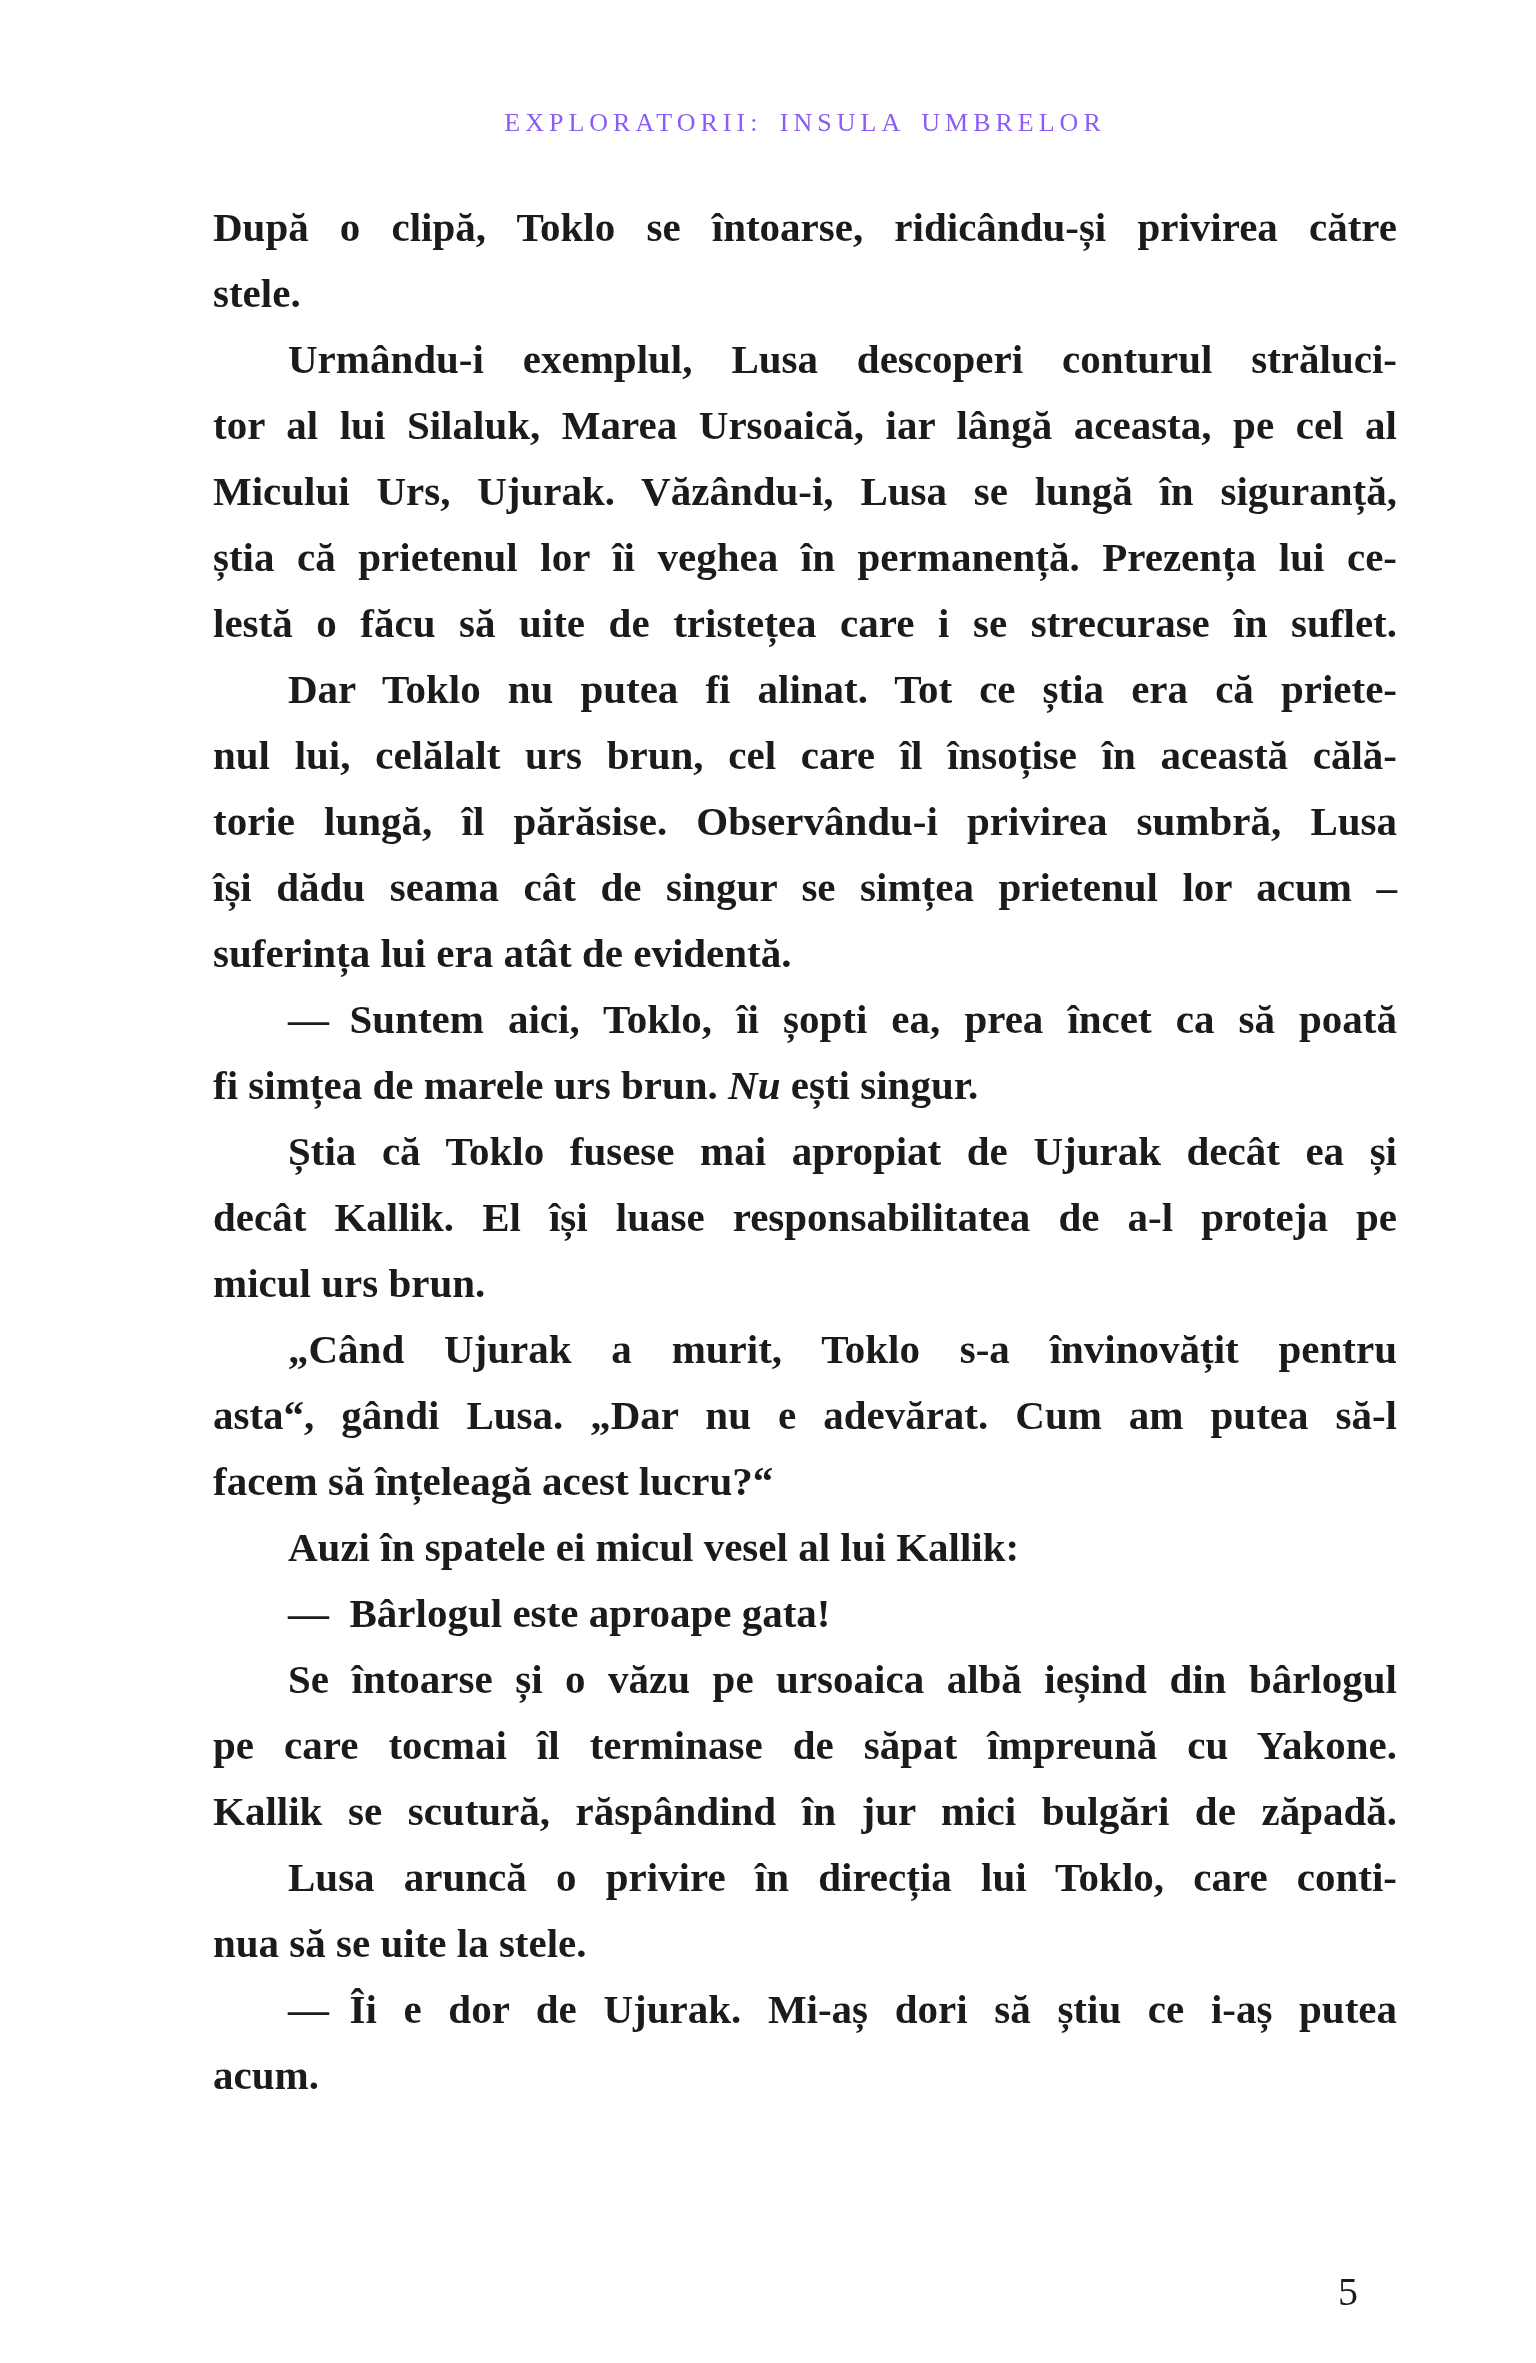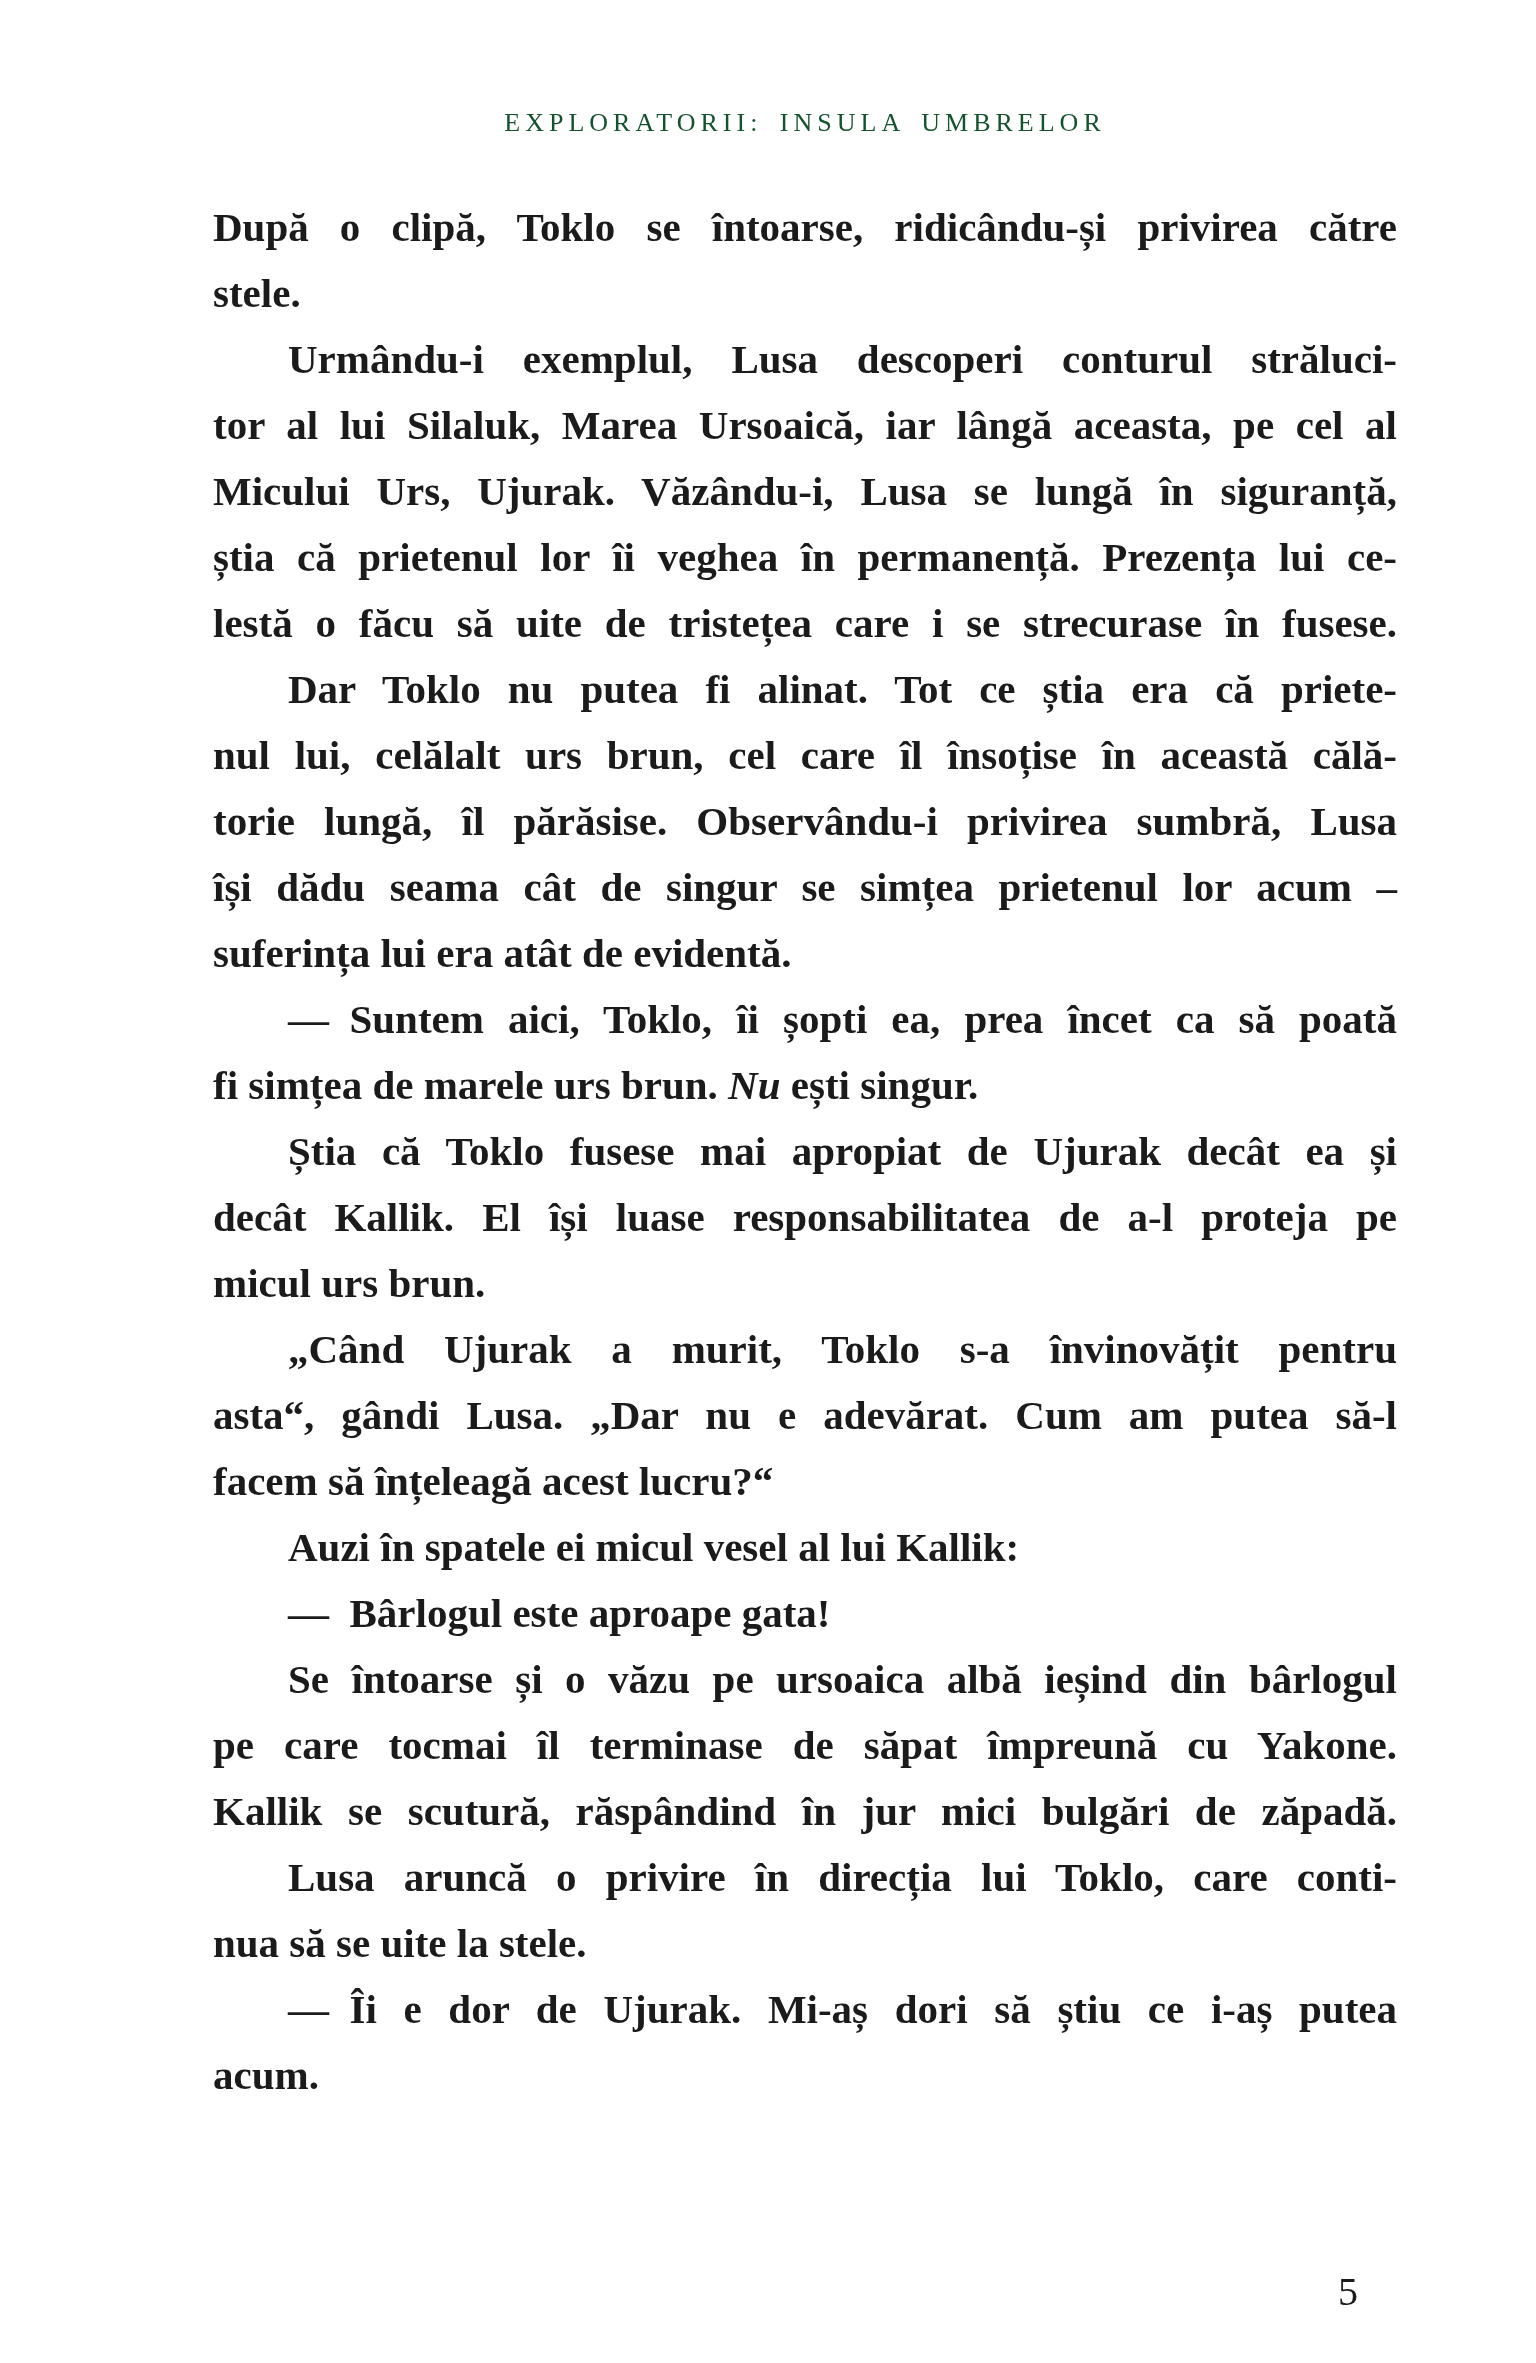--- a/index.html
+++ b/index.html
@@ -19,21 +19,21 @@
   }
   .running-header {
     position: absolute;
     top: 108px;
     left: 213px;
     width: 1184px;
     text-align: center;
     font-size: 26px;
     letter-spacing: 5px;
     word-spacing: 6px;
-    color: #14532d;
+    color: #8b5cf6;
     white-space: nowrap;
   }
   .body-text {
     position: absolute;
     top: 194px;
     left: 213px;
     width: 1184px;
     font-size: 41px;
     line-height: 66px;
     color: #1b1b1b;
@@ -71,21 +71,21 @@
   <div class="body-text">
       <div class="para">
         <div class="line fill"><span>După o clipă, Toklo se întoarse, ridicându-și privirea către</span></div>
         <div class="line"><span>stele.</span></div>
       </div>
       <div class="para">
         <div class="line fill indent"><span>Urmându-i exemplul, Lusa descoperi conturul străluci-</span></div>
         <div class="line fill"><span>tor al lui Silaluk, Marea Ursoaică, iar lângă aceasta, pe cel al</span></div>
         <div class="line fill"><span>Micului Urs, Ujurak. Văzându-i, Lusa se lungă în siguranță,</span></div>
         <div class="line fill"><span>știa că prietenul lor îi veghea în permanență. Prezența lui ce-</span></div>
-        <div class="line fill"><span>lestă o făcu să uite de tristețea care i se strecurase în fusese.</span></div>
+        <div class="line fill"><span>lestă o făcu să uite de tristețea care i se strecurase în suflet.</span></div>
       </div>
       <div class="para">
         <div class="line fill indent"><span>Dar Toklo nu putea fi alinat. Tot ce știa era că priete-</span></div>
         <div class="line fill"><span>nul lui, celălalt urs brun, cel care îl însoțise în această călă-</span></div>
         <div class="line fill"><span>torie lungă, îl părăsise. Observându-i privirea sumbră, Lusa</span></div>
         <div class="line fill"><span>își dădu seama cât de singur se simțea prietenul lor acum –</span></div>
         <div class="line"><span>suferința lui era atât de evidentă.</span></div>
       </div>
       <div class="para">
         <div class="line fill indent"><span>— Suntem aici, Toklo, îi șopti ea, prea încet ca să poată</span></div>

